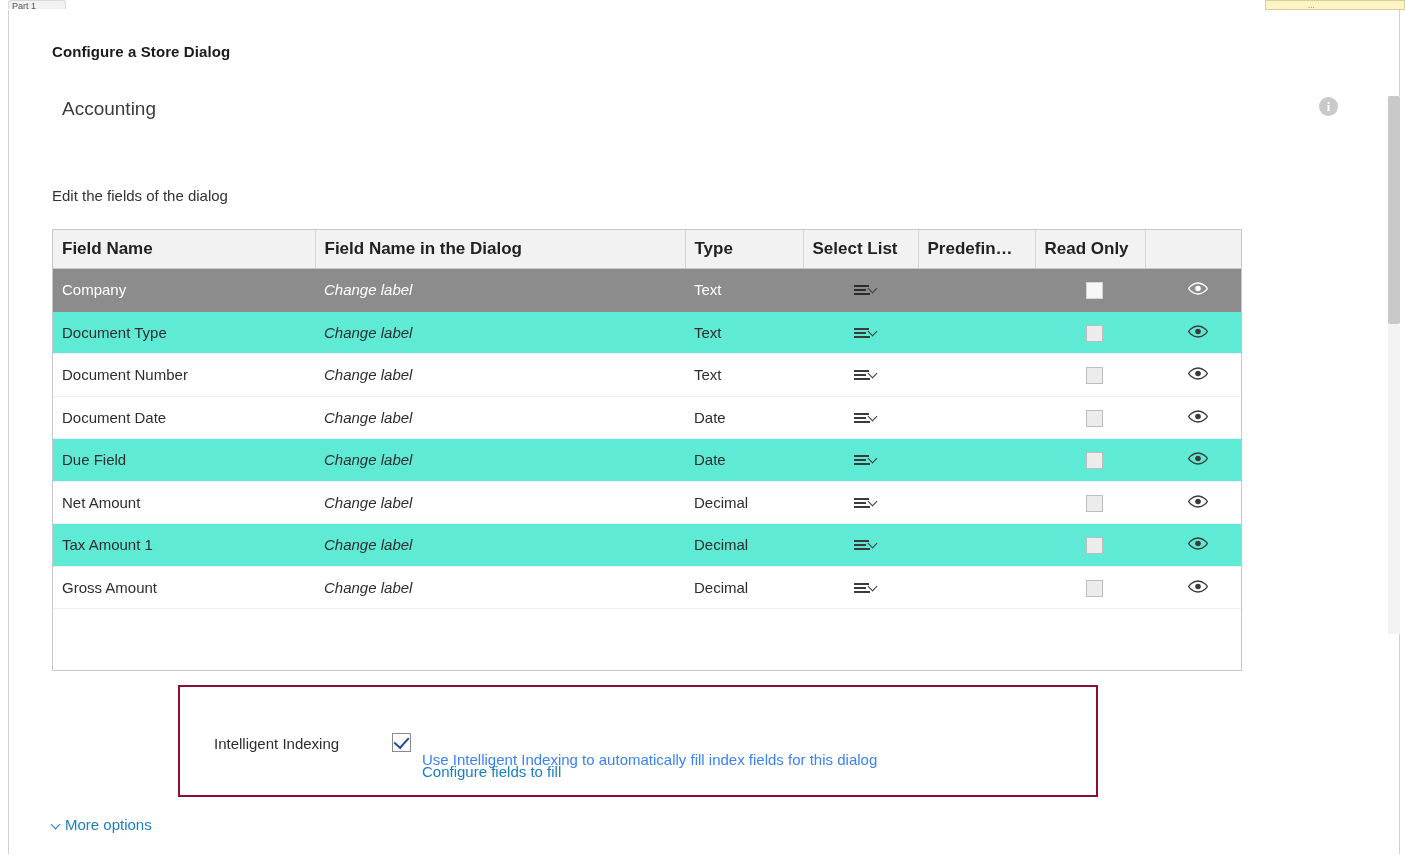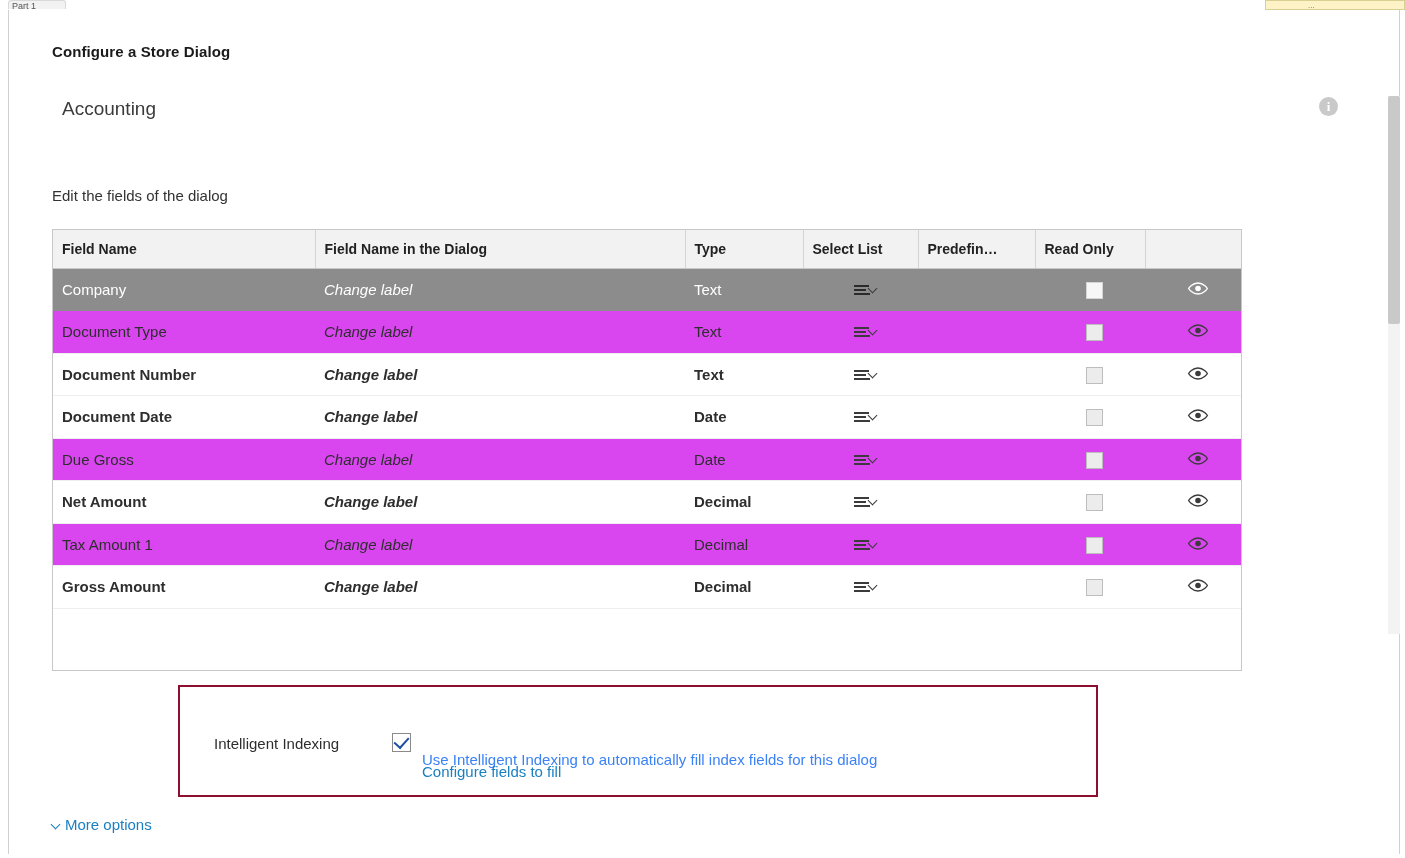--- a/index.html
+++ b/index.html
@@ -133,21 +133,21 @@
     background: #fff;
   }
   table.fields {
     border-collapse: collapse;
     width: 1188px;
     table-layout: fixed;
   }
   table.fields th {
     background: #f2f2f2;
     text-align: left;
-    font-size: 14px;
+    font-size: 17px;
     font-weight: bold;
     color: #222;
     padding: 9px 0 9px 9px;
     border-right: 1px solid #d4d4d4;
     border-bottom: 1px solid #c8c8c8;
     height: 38px;
     box-sizing: border-box;
     white-space: nowrap;
     overflow: hidden;
   }
@@ -155,22 +155,22 @@
   table.fields td {
     font-size: 15px;
     color: #2e2e2e;
     padding: 0 0 0 9px;
     height: 42.5px;
     border-bottom: 1px solid #eeeeee;
     box-sizing: border-box;
     white-space: nowrap;
     overflow: hidden;
   }
-  tr.row-even td { background: #ffffff; font-weight: bold; }
-  tr.row-odd td { background: #d946ef; }
+  tr.row-even td { background: #ffffff; }
+  tr.row-odd td { background: #5eead4; }
   tr.row-selected td {
     background: #8c8c8c !important;
     color: #ffffff;
     border-bottom: 1px solid #8c8c8c;
   }
   td.c-label { font-style: italic; color: #2e2e2e; }
   tr.row-selected td.c-label { color: #ffffff; }
   td.c-center { text-align: center; padding-left: 0; }
 
   .col-1 { width: 262px; }
@@ -419,21 +419,21 @@
               <td>Date</td>
               <td class="c-center"><span class="list-icon"><i></i><i></i><i></i><span class="chev"></span></span></td>
               <td class="c-center"></td>
               <td class="c-center"><span class="ro-box"></span></td>
               <td class="c-center"><span class="eye"><svg width="22" height="13" viewBox="0 0 22 13">
                     <path d="M11 1 C5 1 1.6 6.5 1.6 6.5 C1.6 6.5 5 12 11 12 C17 12 20.4 6.5 20.4 6.5 C20.4 6.5 17 1 11 1 Z" fill="none" stroke="#3b3b3b" stroke-width="1.4"></path>
                     <circle cx="11" cy="6.5" r="2.8" fill="#3b3b3b"></circle>
                   </svg></span></td>
             </tr>
             <tr class="row-odd">
-              <td>Due Gross</td>
+              <td>Due Field</td>
               <td class="c-label">Change label</td>
               <td>Date</td>
               <td class="c-center"><span class="list-icon"><i></i><i></i><i></i><span class="chev"></span></span></td>
               <td class="c-center"></td>
               <td class="c-center"><span class="ro-box"></span></td>
               <td class="c-center"><span class="eye"><svg width="22" height="13" viewBox="0 0 22 13">
                     <path d="M11 1 C5 1 1.6 6.5 1.6 6.5 C1.6 6.5 5 12 11 12 C17 12 20.4 6.5 20.4 6.5 C20.4 6.5 17 1 11 1 Z" fill="none" stroke="#3b3b3b" stroke-width="1.4"></path>
                     <circle cx="11" cy="6.5" r="2.8" fill="#3b3b3b"></circle>
                   </svg></span></td>
             </tr>

